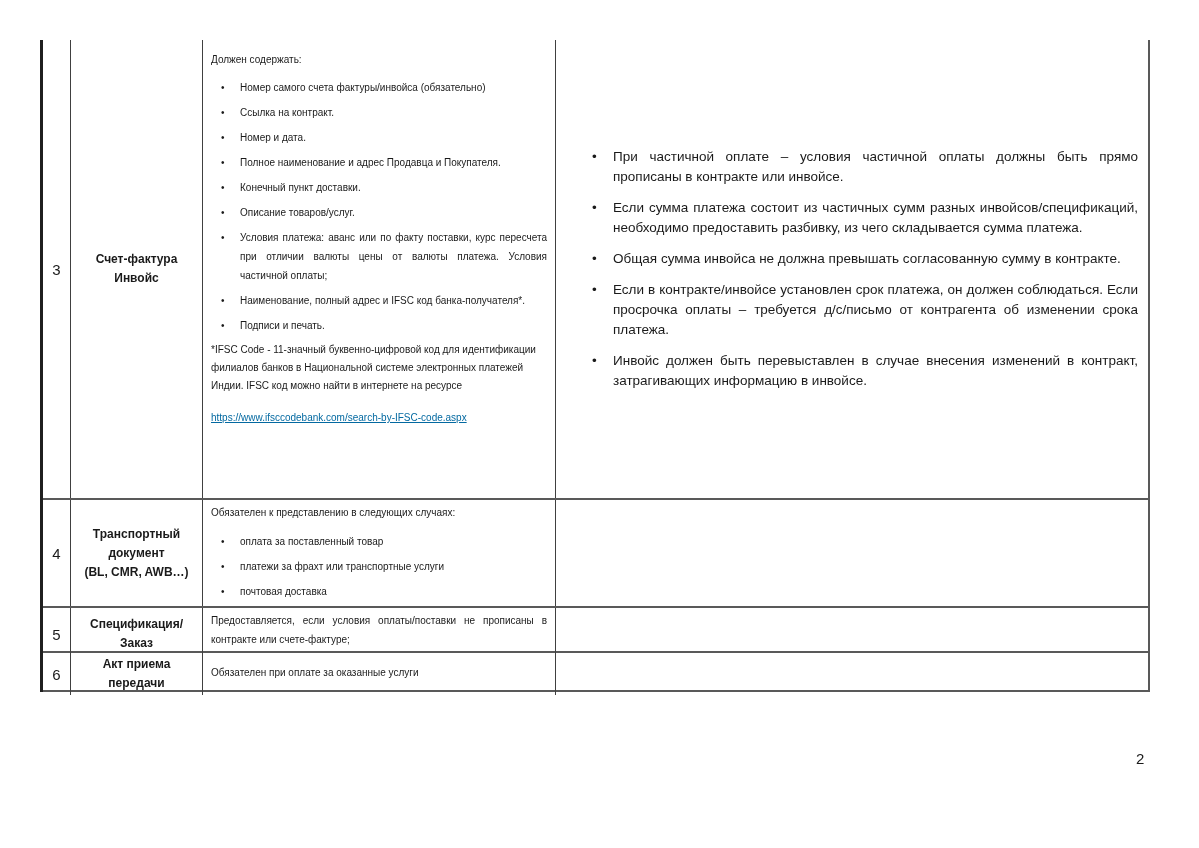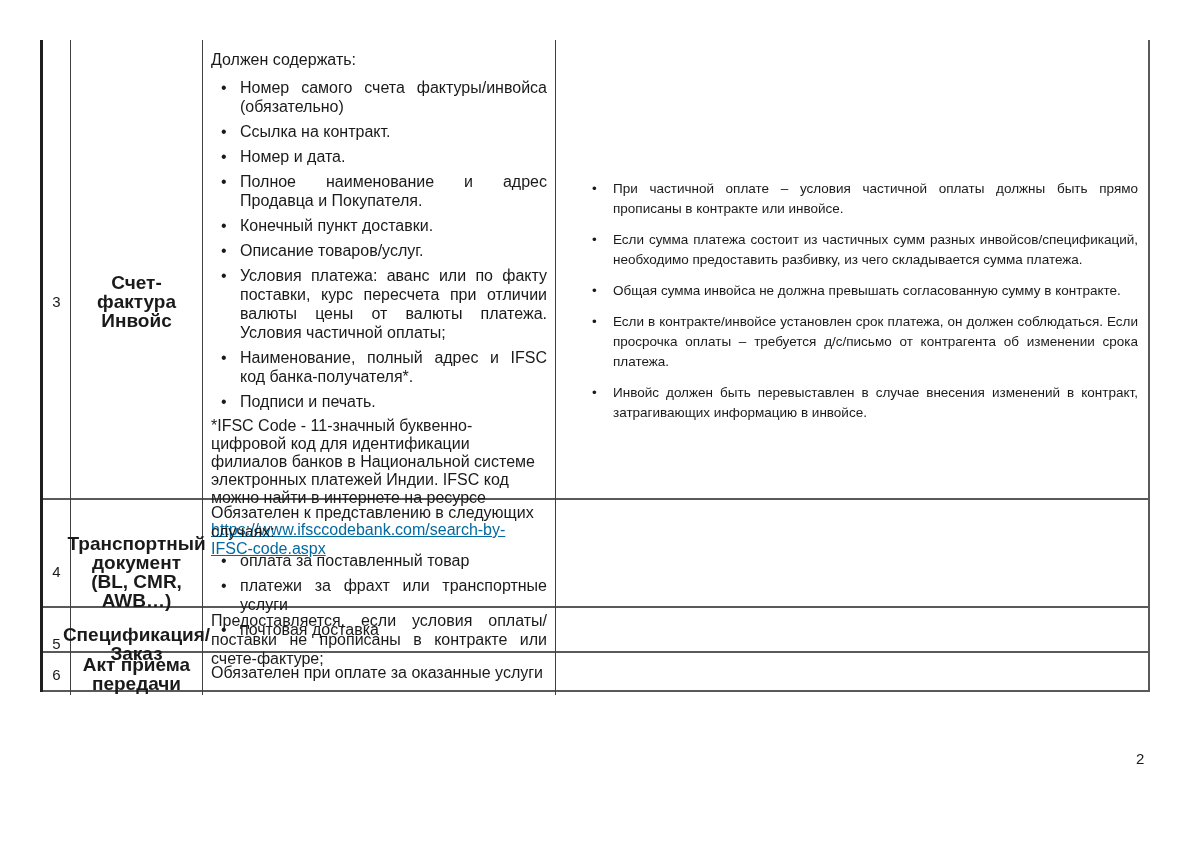--- a/index.html
+++ b/index.html
@@ -21,24 +21,24 @@
   .trow-5 { height:45px; }
   .trow-6 { height:39px; }
   .cell { border-right:1px solid #404040; min-width:0; }
   .cell:last-child { border-right:none; }
   .num-cell {
     display:flex; align-items:center; justify-content:center;
     font-size:15px;
   }
   .name-cell {
     display:flex; align-items:center; justify-content:center;
-    text-align:center; font-weight:bold; font-size:19px; line-height:19px;
+    text-align:center; font-weight:bold; font-size:12px; line-height:19px;
     white-space:pre-line; padding:2px 4px;
   }
-  .req-cell { padding:10px 8px 4px 8px; font-size:16px; line-height:19px; }
+  .req-cell { padding:10px 8px 4px 8px; font-size:10px; line-height:19px; }
   .req-cell-mid { display:flex; align-items:center; padding-top:3px; padding-bottom:11px; }
   .notes-cell {
     display:flex; flex-direction:column; justify-content:center;
     padding:6px 10px; font-size:13.5px; line-height:20px;
   }
   .intro { margin-bottom:9px; }
   .bullet { display:flex; text-align:justify; }
   .b3 { margin:0 0 6px 10px; }
   .b3 .dot { flex:0 0 19px; }
   .b4 { margin:0 0 11px 26px; }

